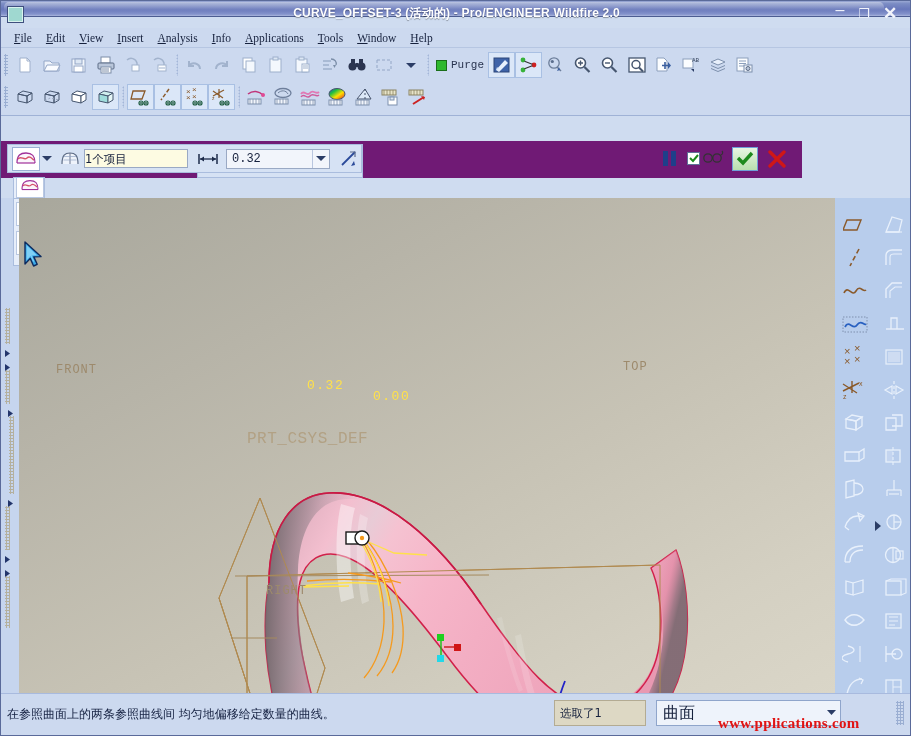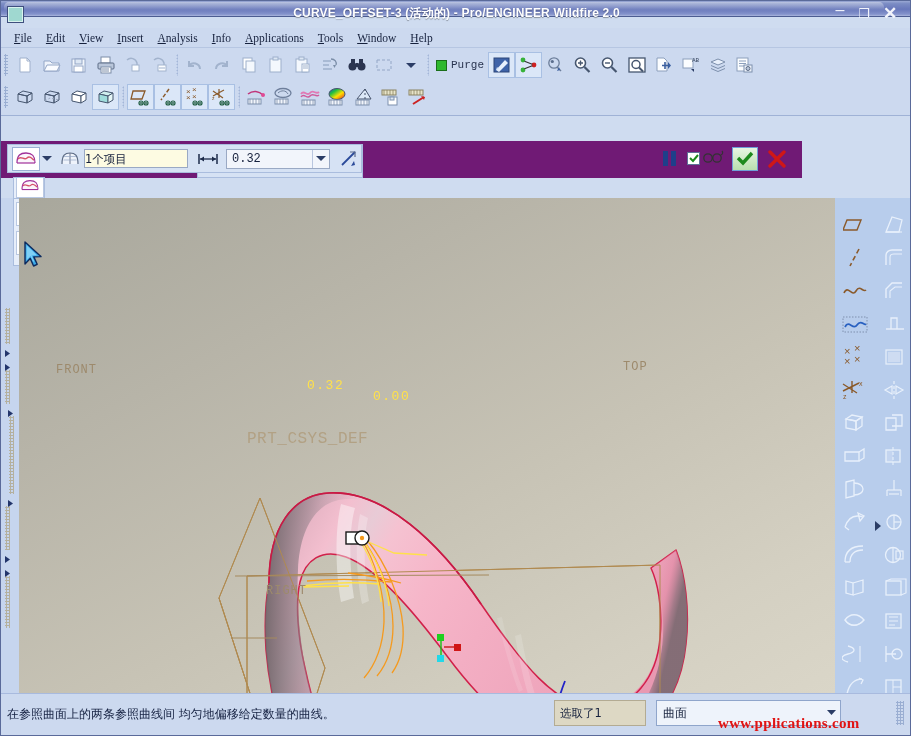--- a/index.html
+++ b/index.html
@@ -271,21 +271,21 @@
     background: #ddd8c4; border: 1px solid #b3ab93;
     font-size: 11.5px; color: #16213d; line-height: 25px; padding-left: 5px;
     font-family: "DejaVu Sans", sans-serif;
   }
   #filter-combo {
     position: absolute; left: 655px; top: 699px; width: 185px; height: 26px;
     background: #eef3fb; border: 1px solid #8fa5cb;
     display: flex; align-items: center;
   }
   #filter-text {
-    flex: 1; padding-left: 6px; font-size: 12px; color: #16213d;
+    flex: 1; padding-left: 6px; font-size: 16px; color: #16213d;
     font-family: "DejaVu Sans", sans-serif;
   }
   #filter-arrow {
     width: 18px; height: 24px; display:flex; align-items:center; justify-content:center;
   }
   #watermark {
     position: absolute; left: 717px; top: 714px;
     font-family: "Liberation Serif", serif; font-weight: bold;
     font-size: 15px; color: #e01414; letter-spacing: 0.3px;
   }

